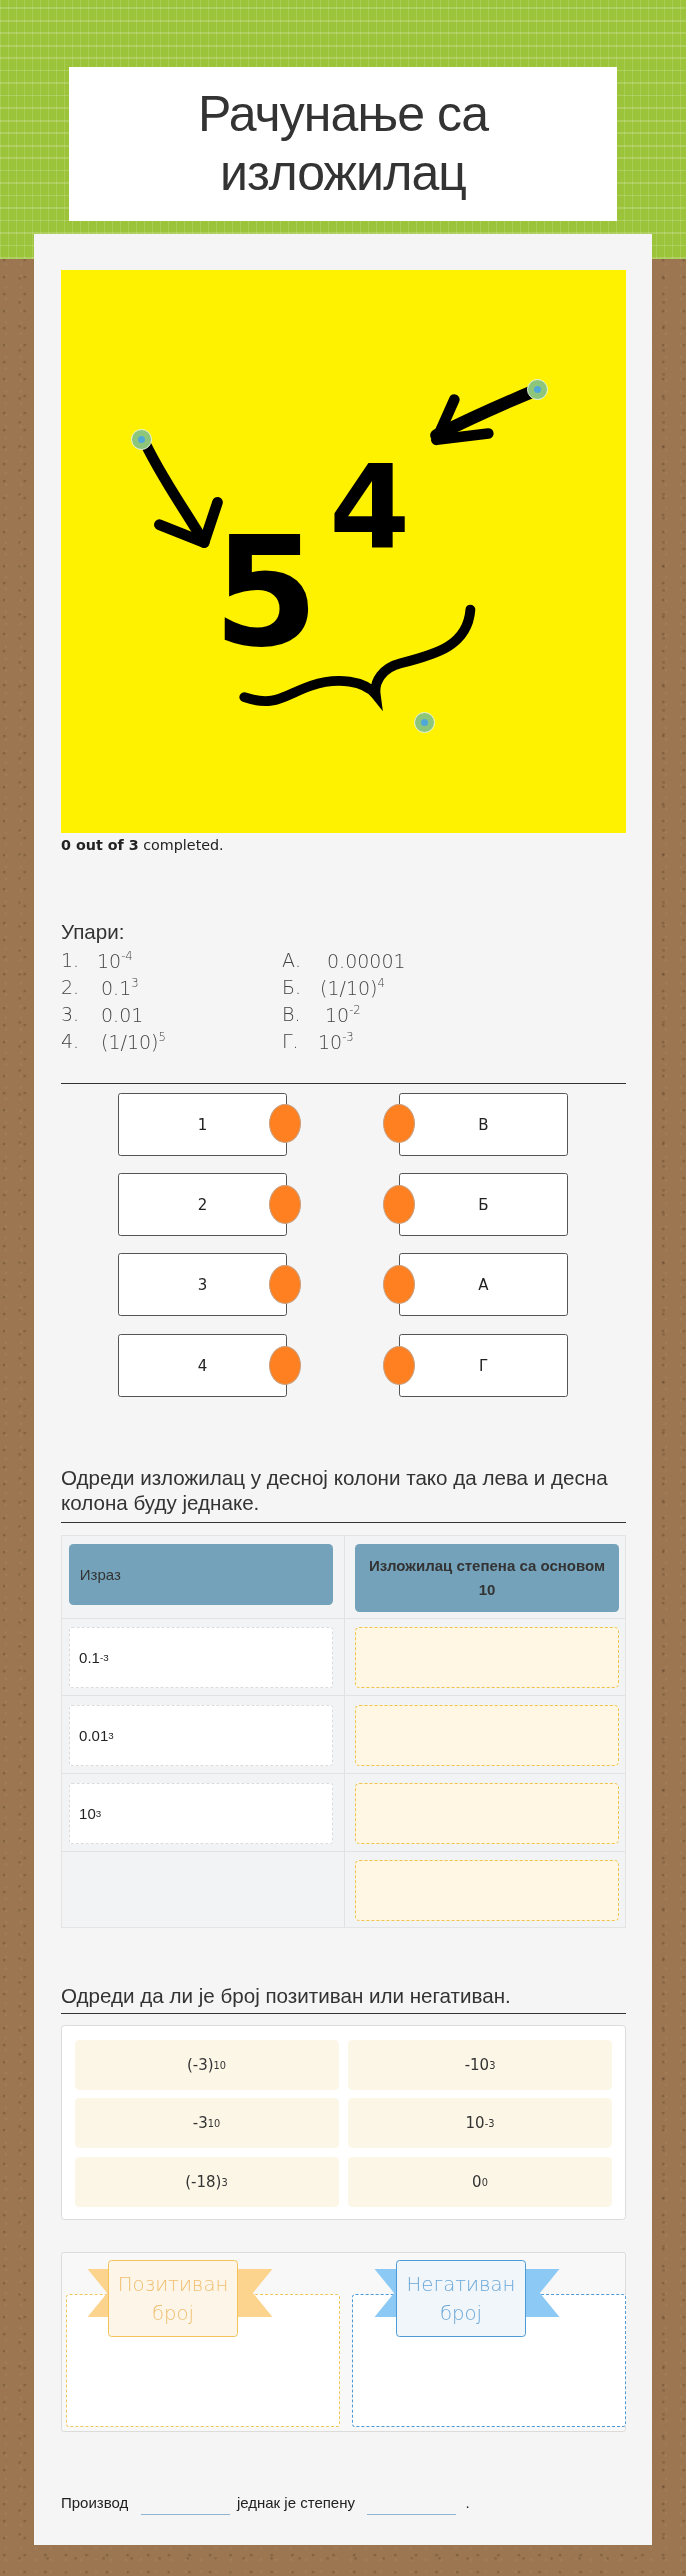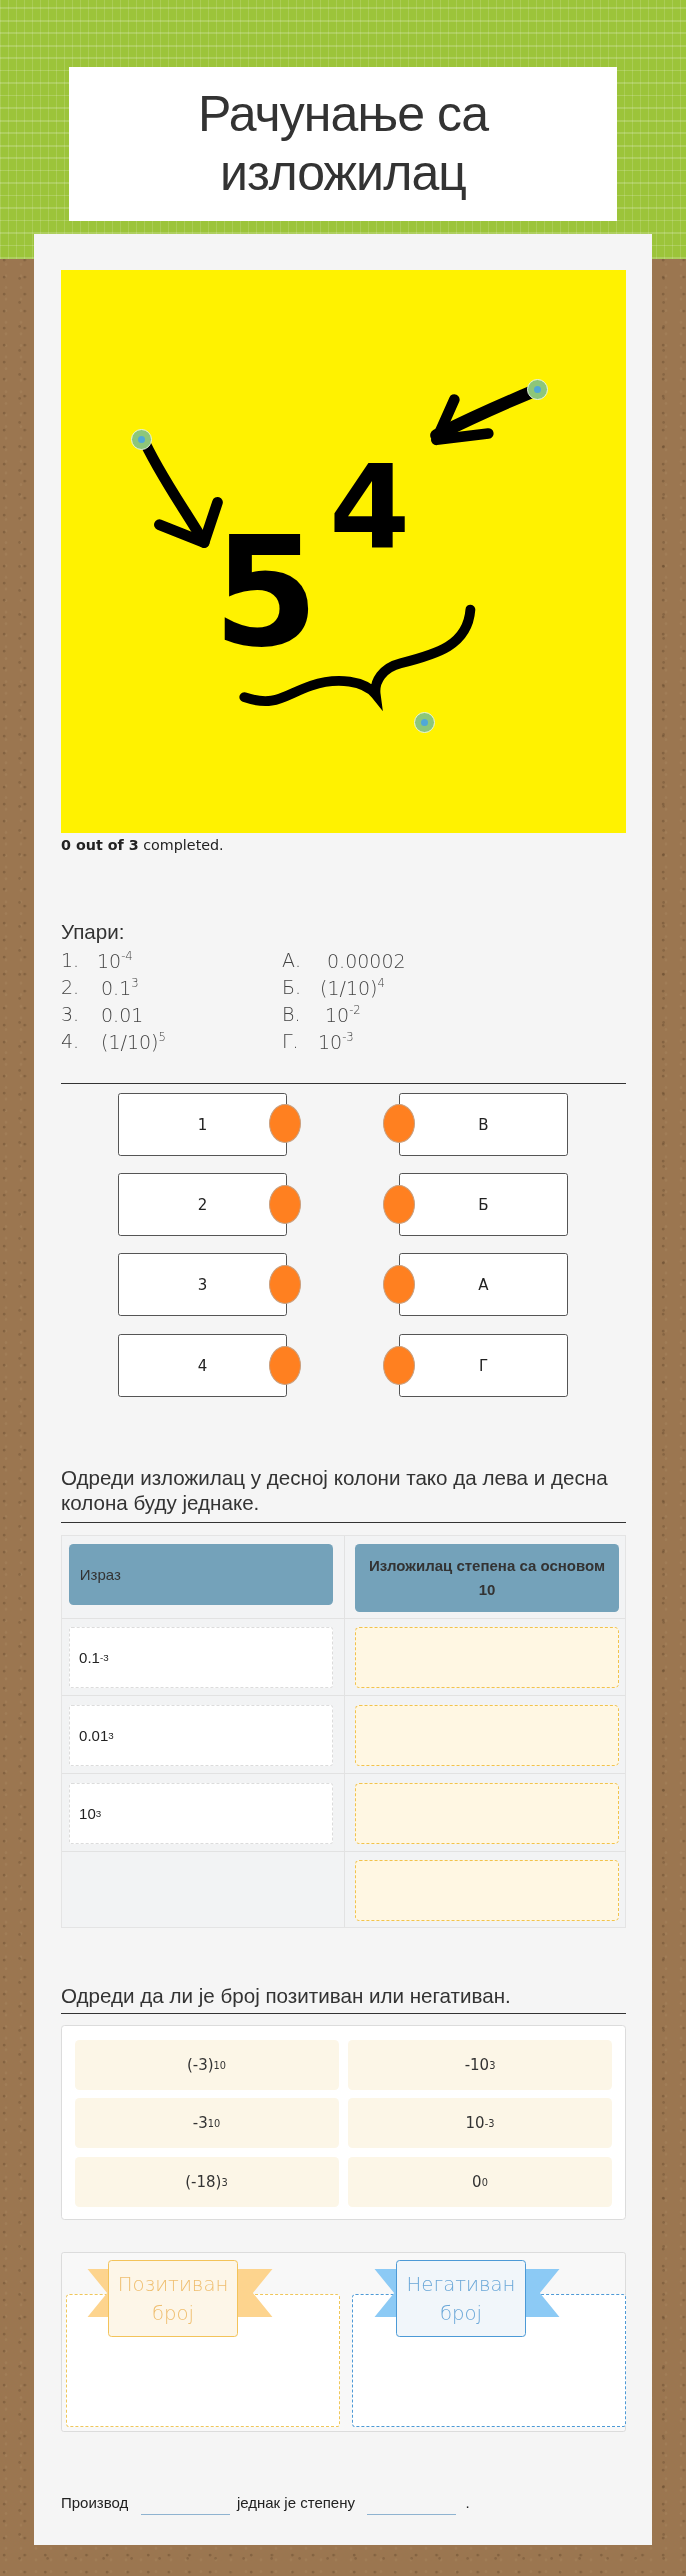--- a/index.html
+++ b/index.html
@@ -188,21 +188,21 @@
   <div class="completion">
     <b>0 out of 3</b><span> completed.</span>
   </div>
 
   <div class="match-title">Упари:</div>
   <div class="match-list">
     <div class="match-row">
       <span class="num">1.</span>
       <span class="lval"><span>10</span><sup>-4</sup></span>
       <span class="let">А.</span>
-      <span class="rval" style="left:266px"><span>0.00002</span><sup></sup></span>
+      <span class="rval" style="left:266px"><span>0.00001</span><sup></sup></span>
     </div>
     <div class="match-row">
       <span class="num">2.</span>
       <span class="lval" style="left:40px"><span>0.1</span><sup>3</sup></span>
       <span class="let">Б.</span>
       <span class="rval"><span>(1/10)</span><sup>4</sup></span>
     </div>
     <div class="match-row">
       <span class="num">3.</span>
       <span class="lval" style="left:40px"><span>0.01</span><sup></sup></span>

